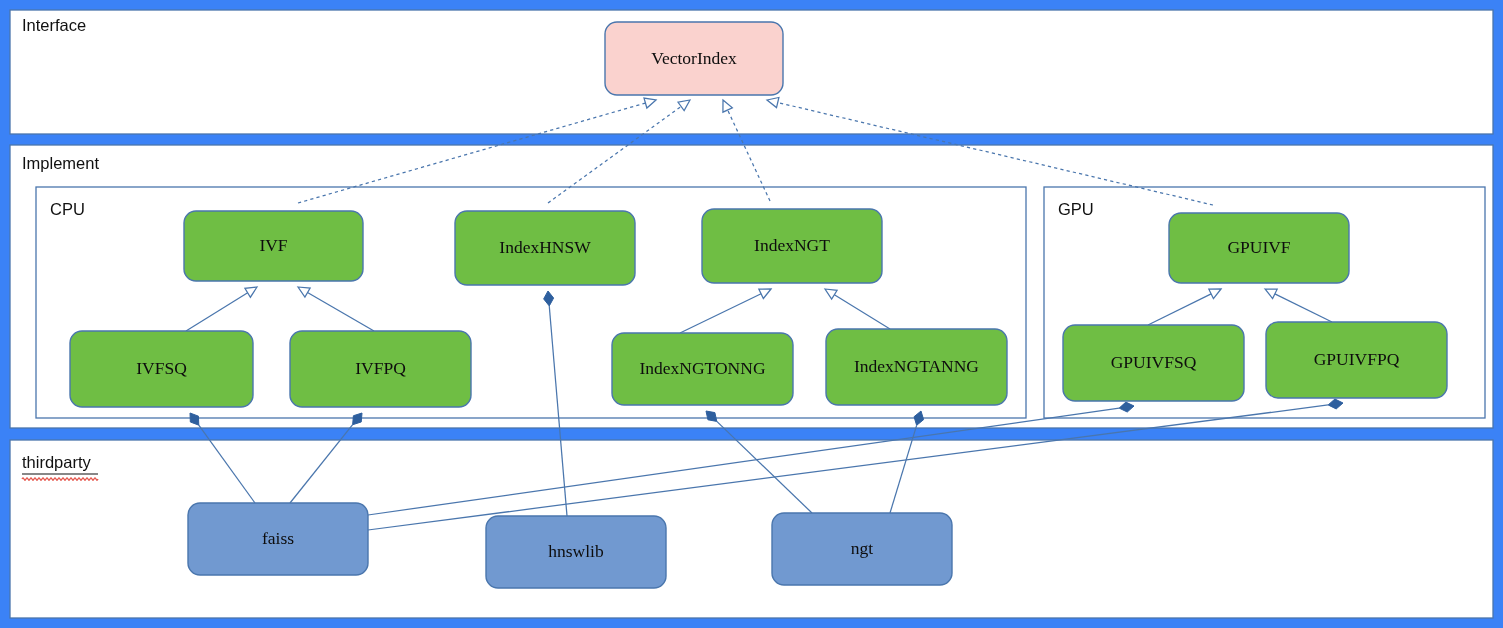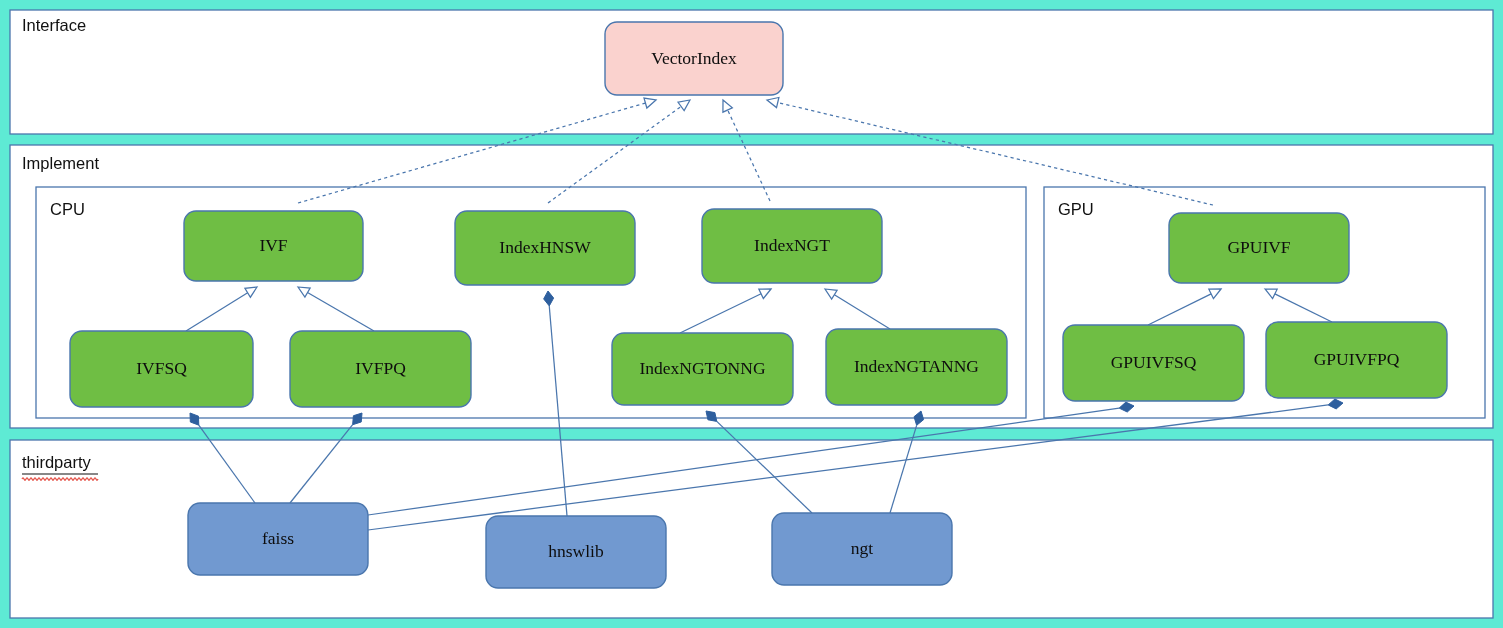--- a/index.html
+++ b/index.html
@@ -7,21 +7,21 @@
     padding: 0;
     background: #ffffff;
   }
   body {
     font-family: "Liberation Sans", sans-serif;
   }
   #canvas {
     position: relative;
     width: 1503px;
     height: 628px;
-    background: #5eead4;
+    background: #3b82f6;
     overflow: hidden;
   }
   svg#diagram {
     position: absolute;
     top: 0;
     left: 0;
     width: 1503px;
     height: 628px;
   }
   .group-rect {

